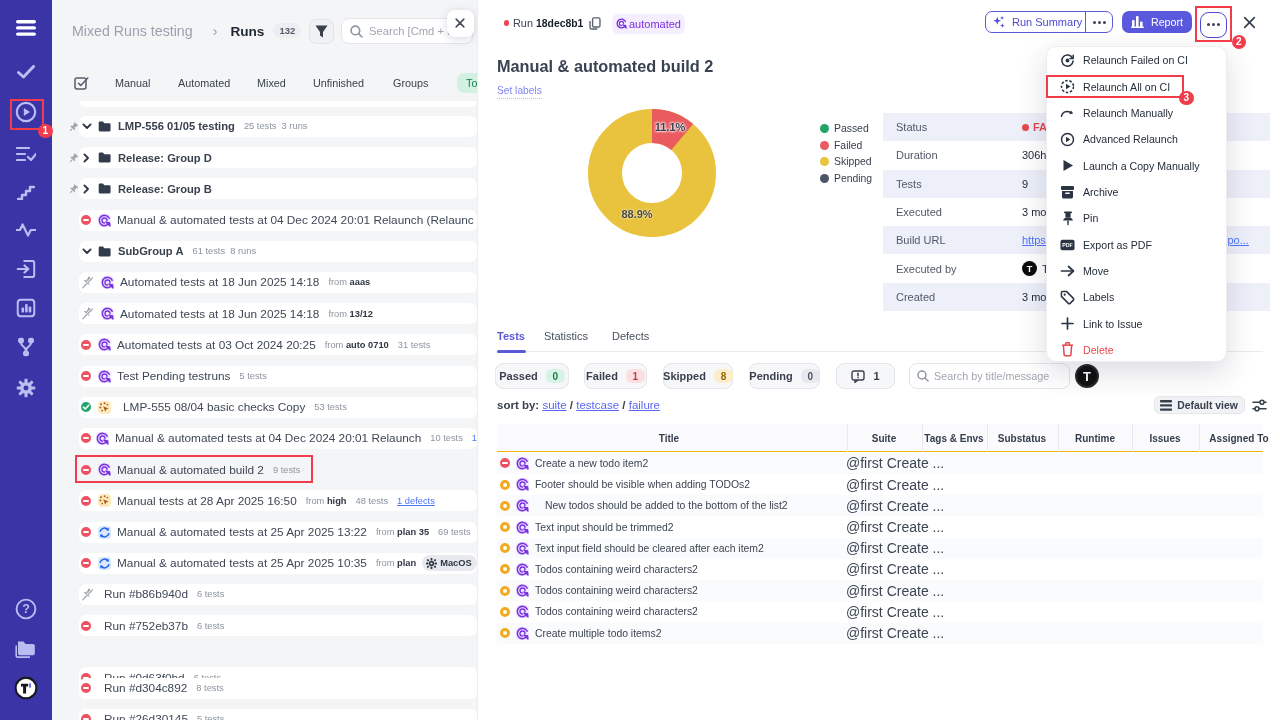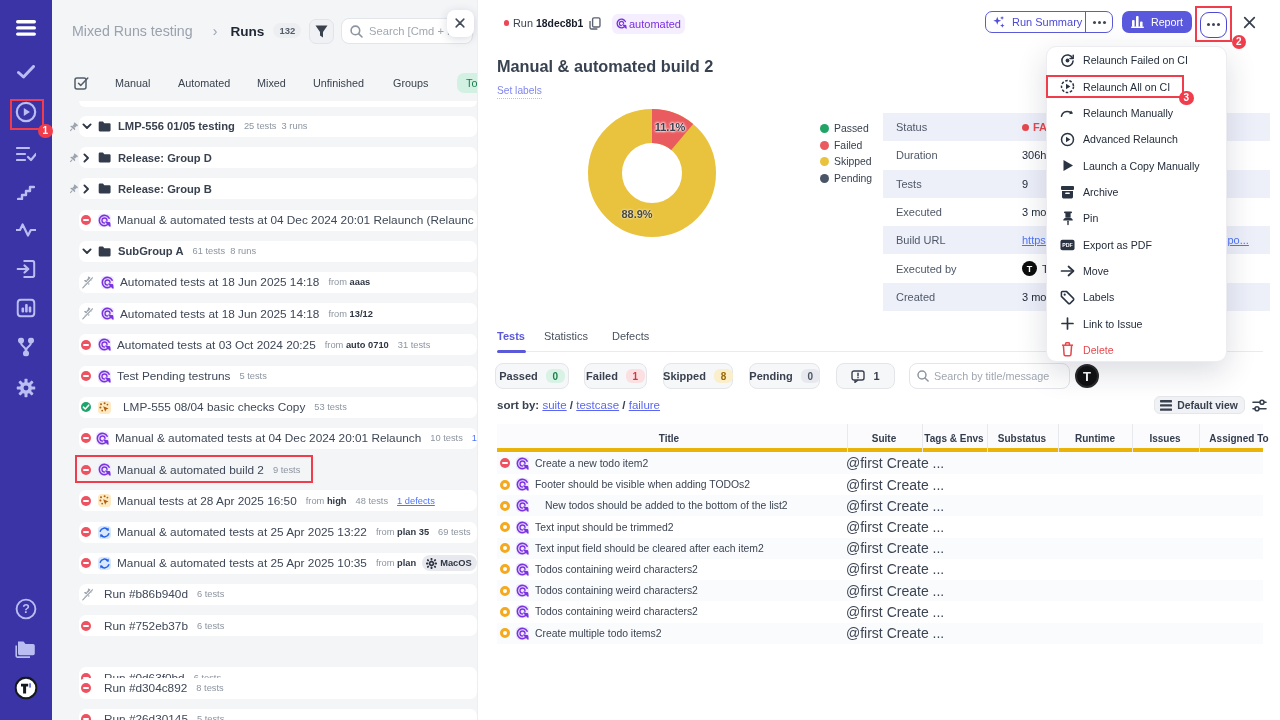--- a/index.html
+++ b/index.html
@@ -77,21 +77,21 @@
 .msearch{position:absolute;left:909px;top:363px;width:161px;height:26px;background:#fff;border:1px solid #e3e5ea;
  border-radius:8px;display:flex;align-items:center;padding-left:7px;color:#a0a7b1;font-size:10.8px;white-space:nowrap;overflow:hidden}
 .avatar{position:absolute;left:1075px;top:364px;width:24px;height:24px;border-radius:50%;background:#101010;
  color:#fff;font-weight:700;font-size:13px;display:flex;align-items:center;justify-content:center;border:2px solid #2a2a2a}
 .sortrow{position:absolute;left:497px;top:398.5px;font-size:11.5px;color:#39414f;font-weight:700}
 .sortrow a{color:#5b67f1;font-weight:400;text-decoration:underline}
 .dvbtn{position:absolute;left:1153.5px;top:396px;width:91px;height:18px;background:#f1f2f5;border:1px solid #e4e6ea;
  border-radius:6px;display:flex;align-items:center;justify-content:center;font-size:10.4px;color:#39414f;font-weight:600}
 
 .thead{position:absolute;left:497px;top:424px;width:766px;height:28px;background:#fbfbfd;
- border-bottom:4px solid #eab308;font-size:10px;font-weight:700;color:#333d4d}
+ border-bottom:1px solid #eab308;font-size:10px;font-weight:700;color:#333d4d}
 .thead span{position:absolute;top:9px;transform:translateX(-50%);white-space:nowrap}
 .vline{position:absolute;top:424px;width:1px;height:28px;background:#e7e9ed}
 .trow{position:absolute;left:497px;width:766px;height:21.2px;display:flex;align-items:center;
  font-size:10.4px;color:#3c4553;white-space:nowrap}
 .trow .suite{position:absolute;left:349px;font-size:14px;color:#3c4553}
 
 #menu{position:absolute;left:1046px;top:46px;width:181px;height:316px;background:#fff;border:1px solid #ececf1;
  border-radius:10px;box-shadow:0 10px 30px rgba(30,40,70,.16);z-index:40}
 .mi{position:absolute;left:0;width:181px;height:26.3px;display:flex;align-items:center;font-size:10.6px;color:#242d3a}
 .mi .ic{width:15px;height:15px;margin:0 8px 0 13px;flex:none;display:flex;align-items:center;justify-content:center}

